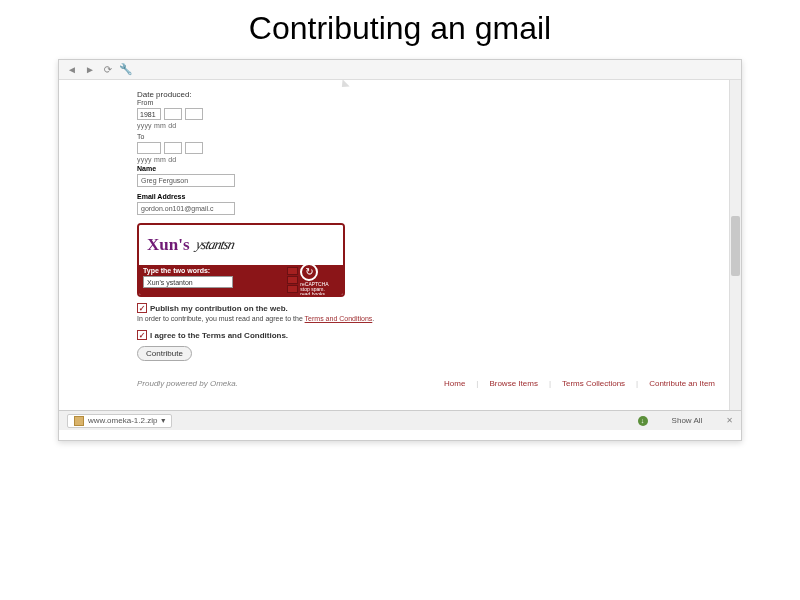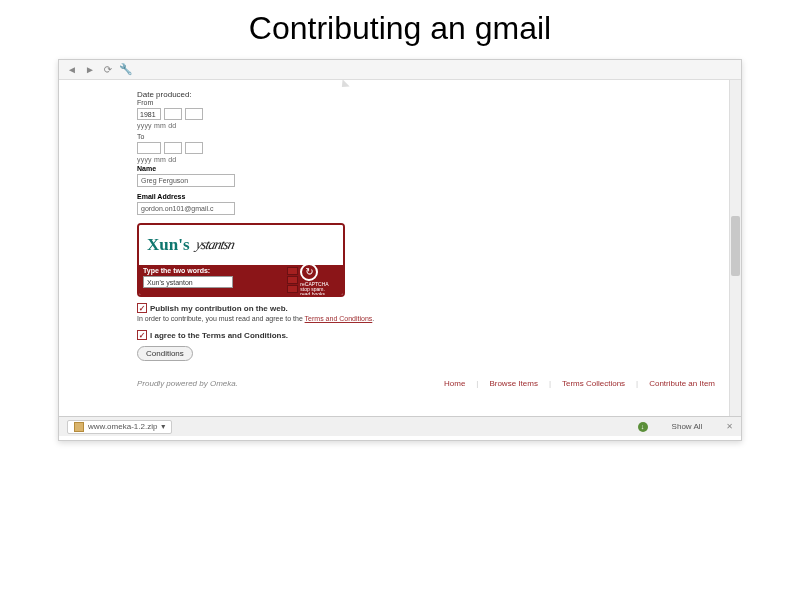--- a/index.html
+++ b/index.html
@@ -19,21 +19,21 @@
 .form-block { font-size: 8px; color: #333; }
 .lbl { font-weight: normal; font-size: 8px; margin-top: 4px; }
 .sub { font-size: 7px; color: #444; }
 .date-row { display: flex; gap: 3px; margin: 2px 0; }
 .date-box { border: 1px solid #b5b5b5; height: 12px; width: 24px; font-size: 7px; padding: 0 2px; display: flex; align-items: center; background: #fff; }
 .date-box.sm { width: 18px; }
 .hint { font-size: 7px; color: #666; letter-spacing: 0.2px; }
 .txt-input { border: 1px solid #b5b5b5; height: 13px; width: 98px; font-size: 7px; padding: 0 3px; display: flex; align-items: center; background: #fff; margin-top: 2px; color: #555; }
 .captcha { margin-top: 8px; width: 208px; border: 2px solid #8b1518; border-radius: 4px; background: #fff; overflow: hidden; }
 .cap-img { height: 40px; background: #fff; display: flex; align-items: center; justify-content: flex-start; padding-left: 8px; gap: 6px; }
-.cap-word1 { font-family: 'Times New Roman', serif; font-size: 17px; font-weight: bold; color: #0f766e; }
+.cap-word1 { font-family: 'Times New Roman', serif; font-size: 17px; font-weight: bold; color: #701a75; }
 .cap-word2 { font-family: cursive; font-style: italic; font-size: 14px; color: #222; letter-spacing: -1px; transform: skewX(-12deg); }
 .cap-bot { display: flex; background: #8b1518; height: 30px; }
 .cap-left { flex: 1; padding: 2px 4px; }
 .cap-prompt { font-size: 7px; color: #fff; font-weight: bold; }
 .cap-in { border: 1px solid #999; height: 12px; width: 90px; background: #fff; font-size: 7px; padding: 0 3px; display: flex; align-items: center; margin-top: 2px; }
 .cap-right { width: 70px; display: flex; align-items: center; justify-content: center; gap: 2px; }
 .cap-btns { display: flex; flex-direction: column; gap: 1px; }
 .cap-btn { width: 11px; height: 8px; background: #a52020; border: 1px solid #6b1012; }
 .recaptcha-logo { color: #fff; font-size: 5px; line-height: 1; }
 .rc-circle { width: 18px; height: 18px; border: 2px solid #fff; border-radius: 50%; display: flex; align-items: center; justify-content: center; margin-bottom: 1px; }
@@ -41,21 +41,21 @@
 .check-line { display: flex; align-items: center; gap: 3px; margin-top: 6px; font-size: 8px; font-weight: bold; }
 .chk { width: 10px; height: 10px; border: 1px solid #9e2b2e; background: #fff; display: flex; align-items: center; justify-content: center; color: #9e2b2e; font-size: 8px; }
 .fine { font-size: 7px; color: #444; margin-top: 2px; }
 .fine a { color: #9e2b2e; text-decoration: underline; }
 .contribute { display: inline-block; border: 1px solid #aaa; border-radius: 8px; padding: 2px 8px; font-size: 8px; background: #f2f2f2; margin-top: 6px; }
 .footer-row { position: absolute; bottom: 32px; left: 78px; right: 22px; display: flex; align-items: center; font-size: 8px; }
 .powered { color: #888; font-style: italic; flex: 1; }
 .nav-links { display: flex; gap: 3px; color: #9e2b2e; }
 .nav-links span { padding: 0 4px; }
 .divider { color: #ccc; }
-.dl-bar { position: absolute; left: 0; right: 0; bottom: 4px; height: 20px; background: #f0f0f0; border-top: 1px solid #ccc; display: flex; align-items: center; padding: 0 8px; font-size: 8px; color: #555; }
+.dl-bar { position: absolute; left: 0; right: 0; bottom: 10px; height: 20px; background: #f0f0f0; border-top: 1px solid #ccc; display: flex; align-items: center; padding: 0 8px; font-size: 8px; color: #555; }
 .dl-item { display: flex; align-items: center; gap: 4px; border: 1px solid #ccc; border-radius: 2px; padding: 1px 6px; background: #fff; }
 .dl-icon { width: 10px; height: 10px; background: #d9b36b; border: 1px solid #b48b3c; }
 .dl-right { margin-left: auto; display: flex; align-items: center; gap: 24px; }
 .dl-arrow { width: 10px; height: 10px; background: #5b8f3a; border-radius: 50%; display: flex; align-items: center; justify-content: center; color: #fff; font-size: 7px; }
 .dl-close { color: #888; }
 .scrollbar { position: absolute; right: 0; top: 20px; bottom: 20px; width: 12px; background: #f0f0f0; border-left: 1px solid #ddd; }
 .thumb { position: absolute; top: 40%; left: 1px; right: 1px; height: 60px; background: #c8c8c8; border-radius: 2px; }
 .resize-hint { position: absolute; top: 2px; left: 280px; width: 0; height: 0; border-left: 5px solid transparent; border-right: 5px solid transparent; border-top: 6px solid #bbb; transform: rotate(45deg); opacity: 0.5; }
 </style>
 </head>
@@ -133,21 +133,21 @@
         </div>
         <div class="fine">
           <span>In order to contribute, you must read and agree to the </span><a>Terms and Conditions</a>.
         </div>
 
         <div class="check-line" style="margin-top:8px">
           <span class="chk">✓</span>
           <span>I agree to the Terms and Conditions.</span>
         </div>
 
-        <div class="contribute">Conditions</div>
+        <div class="contribute">Contribute</div>
       </div>
 
       <div class="footer-row">
         <span class="powered">Proudly powered by Omeka.</span>
         <div class="nav-links">
           <span>Home</span>
             <span class="divider">|</span>
           <span>Browse Items</span>
             <span class="divider">|</span>
           <span>Terms Collections</span>

